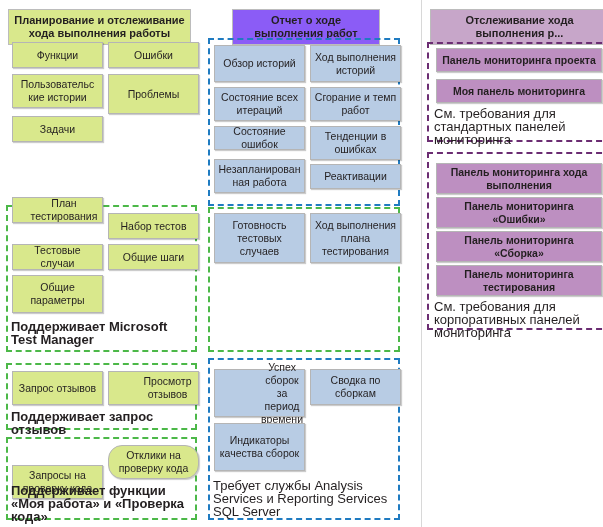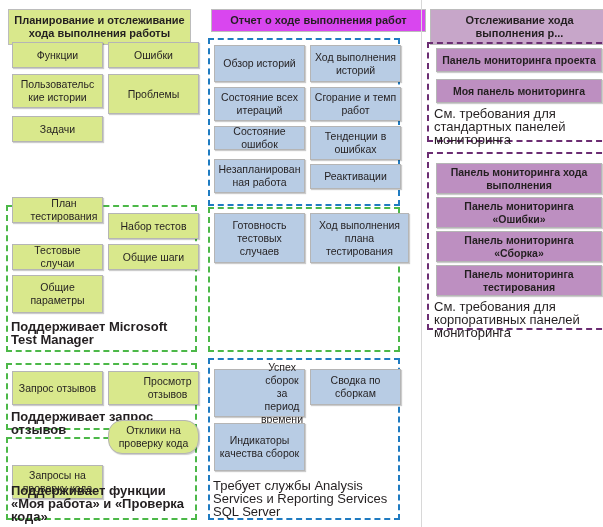--- a/index.html
+++ b/index.html
@@ -39,21 +39,21 @@
     box-sizing: border-box;
     text-align: center;
     font-weight: bold;
     font-size: 11px;
     line-height: 13px;
     color: #231f20;
     padding: 4px 3px 4px 3px;
     border: 1px solid #bcbcbc;
   }
   .col-1 .col-header { width: 183px; background: #d9e88c; }
-  .col-2 .col-header { width: 215px; background: #d946ef; }
+  .col-2 .col-header { width: 148px; background: #8b5cf6; margin-left: 21px; }
   .col-3 .col-header { width: 179px; background: #c7a6c9; }
 
   
   .group {
     position: absolute;
     box-sizing: border-box;
     border-style: dashed;
     border-width: 2px;
   }
   .g-green { border-color: #4cb848; }
@@ -117,21 +117,21 @@
 
     <div class="group g-green" style="left:6px; top:363px; width:191px; height:67px;"></div>
 
     <div class="node n-green" style="left:12px; top:371px; width:91px; height:34px;">Запрос отзывов</div>
     <div class="node n-green" style="left:108px; top:371px; width:91px; height:34px;padding-left:31px;">Просмотр отзывов</div>
     <div class="note" style="left:11px; top:410px; width:180px;">Поддерживает запрос отзывов</div>
 
     <div class="group g-green" style="left:6px; top:437px; width:191px; height:83px;"></div>
 
     <div class="node n-green" style="left:12px; top:445px; width:91px; height:34px;margin-top:20px;">Запросы на проверку кода</div>
-    <div class="node n-green" style="left:108px; top:420px; width:91px; height:34px;border-radius:14px;">Отклики на проверку кода</div>
+    <div class="node n-green" style="left:108px; top:445px; width:91px; height:34px;border-radius:14px;">Отклики на проверку кода</div>
     <div class="note" style="left:11px; top:484px; width:182px;">Поддерживает функции «Моя работа» и «Проверка кода»</div>
   </div>
 
   <div class="col col-2">
 
     <div class="col-header">Отчет о ходе выполнения работ</div>
 
     <div class="group g-blue" style="left:5px; top:38px; width:192px; height:168px;"></div>
 
     <div class="node n-blue" style="left:11px; top:45px; width:91px; height:37px;">Обзор историй</div>
@@ -139,21 +139,21 @@
     <div class="node n-blue" style="left:11px; top:87px; width:91px; height:34px;">Состояние всех итераций</div>
     <div class="node n-blue" style="left:107px; top:87px; width:91px; height:34px;">Сгорание и темп работ</div>
     <div class="node n-blue" style="left:11px; top:126px; width:91px; height:24px;">Состояние ошибок</div>
     <div class="node n-blue" style="left:107px; top:126px; width:91px; height:34px;">Тенденции в ошибках</div>
     <div class="node n-blue" style="left:11px; top:159px; width:91px; height:34px;">Незапланирован ная работа</div>
     <div class="node n-blue" style="left:107px; top:164px; width:91px; height:25px;">Реактивации</div>
 
     <div class="group g-green" style="left:5px; top:207px; width:192px; height:145px;"></div>
 
     <div class="node n-blue" style="left:11px; top:213px; width:91px; height:50px;">Готовность тестовых случаев</div>
-    <div class="node n-blue" style="left:107px; top:213px; width:99px; height:50px;">Ход выполнения плана тестирования</div>
+    <div class="node n-blue" style="left:107px; top:213px; width:91px; height:50px;">Ход выполнения плана тестирования</div>
 
     <div class="group g-blue" style="left:5px; top:358px; width:192px; height:162px;"></div>
 
     <div class="node n-blue" style="left:11px; top:369px; width:91px; height:48px;padding-left:48px;">Успех сборок за период времени</div>
     <div class="node n-blue" style="left:107px; top:369px; width:91px; height:36px;">Сводка по сборкам</div>
     <div class="node n-blue" style="left:11px; top:423px; width:91px; height:48px;">Индикаторы качества сборок</div>
     <div class="note note-plain" style="left:10px; top:479px; width:185px;">Требует службы Analysis Services и Reporting Services SQL Server</div>
   </div>
 
   <div class="col col-3">

